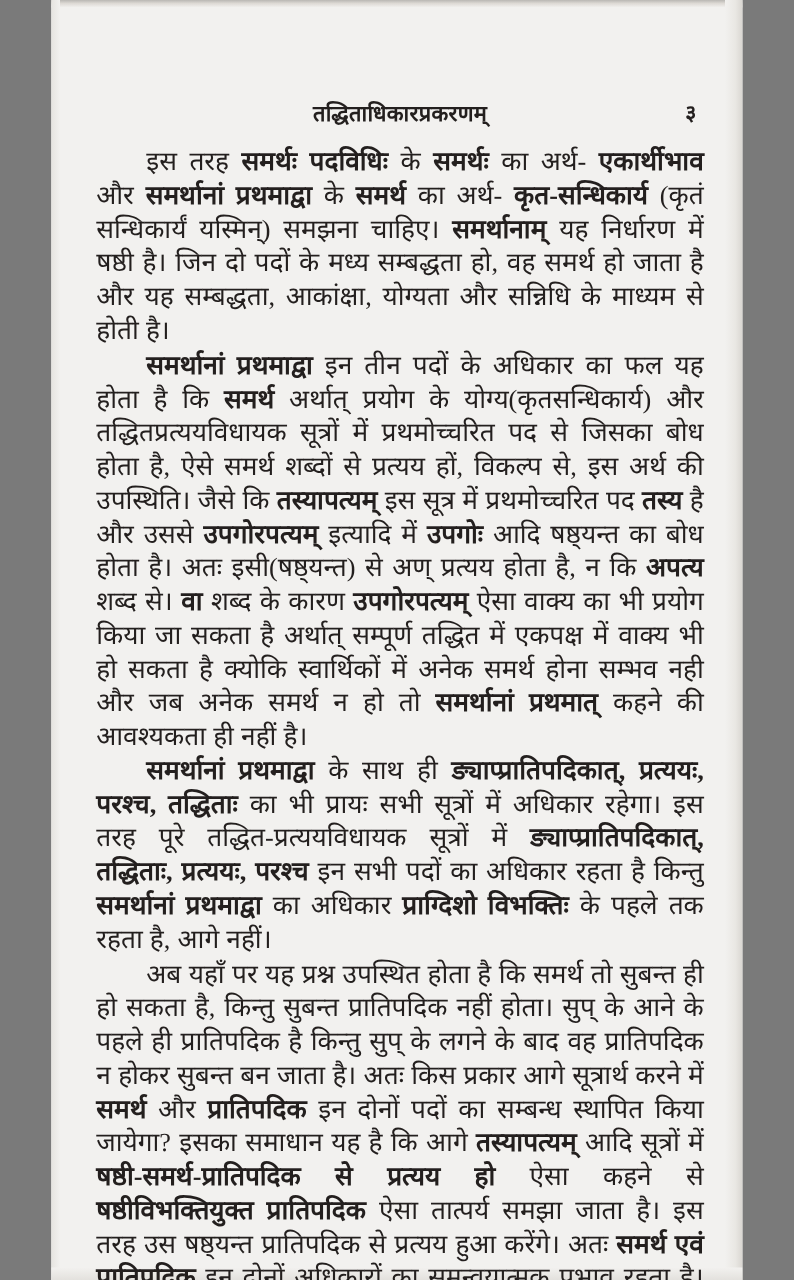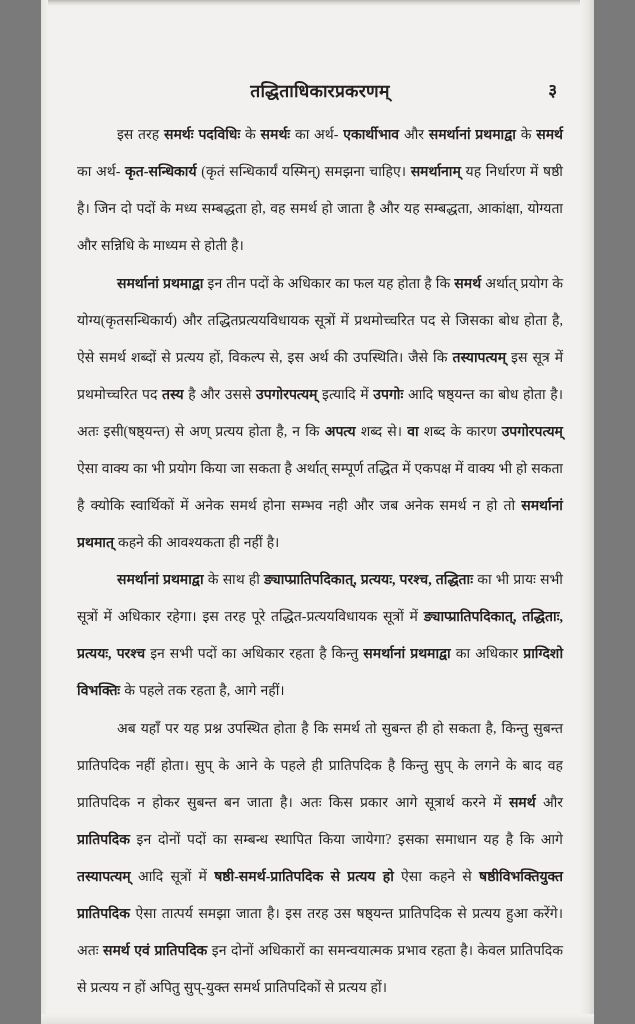--- a/index.html
+++ b/index.html
@@ -76,22 +76,22 @@
     font-weight: bold;
     line-height: 26px;
   }
 
   
   p.para {
     margin: 0 0 0.5px 0;
     text-align: justify;
     text-align-last: left;
     text-justify: inter-word;
-    font-size: 14px;
-    line-height: 37px;
+    font-size: 21px;
+    line-height: 27px;
     text-indent: 40px;
     word-spacing: 0.5px;
   }
   p.para.first {
     margin-top: 12px;
   }
   b, strong { font-weight: bold; }
 
   
   .sutra-block {

